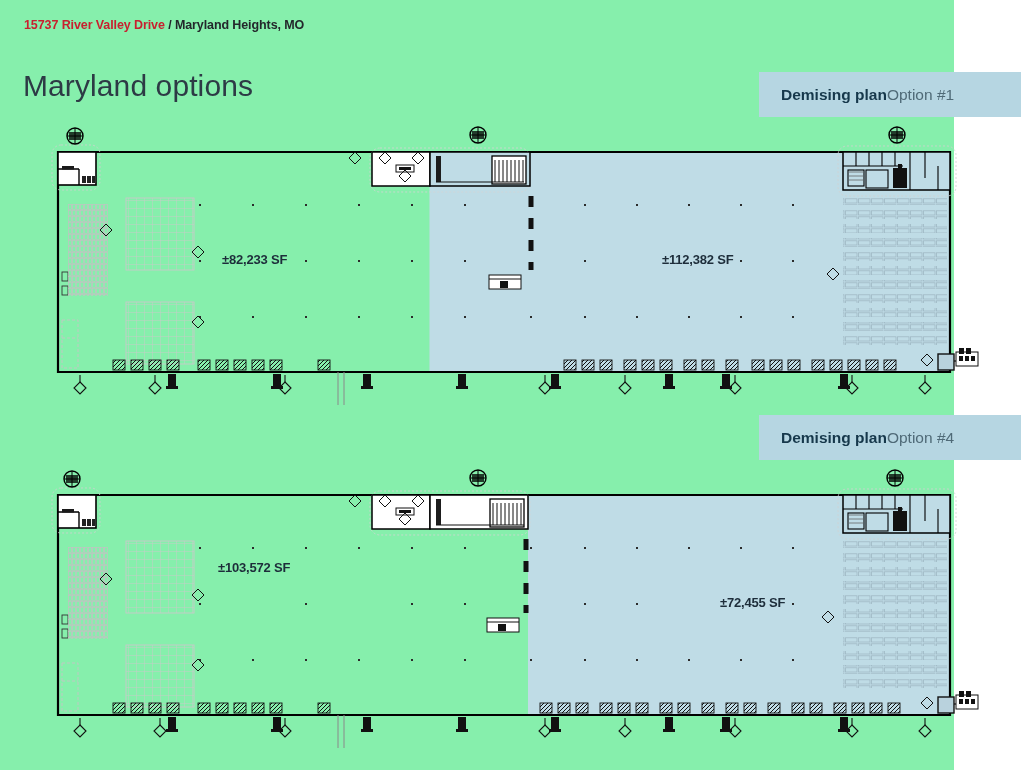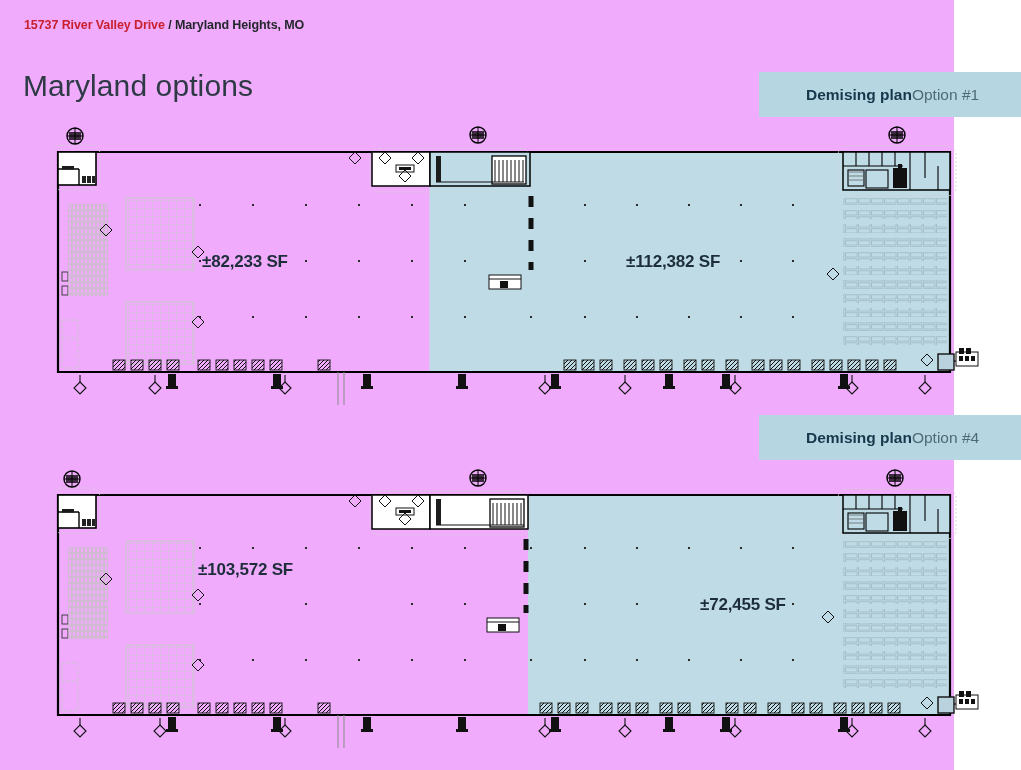--- a/index.html
+++ b/index.html
@@ -3,21 +3,21 @@
 <meta charset="utf-8">
 <style>
   * { box-sizing: border-box; }
   html, body {
     margin: 0; padding: 0;
     width: 1021px; height: 770px;
     background: #ffffff;
     font-family: "Liberation Sans", sans-serif;
     overflow: hidden;
   }
-  .page { position: relative; width: 954px; height: 770px; background: #f0abfc; }
+  .page { position: relative; width: 954px; height: 770px; background: #86efac; }
 
   
   .breadcrumb {
     position: absolute; left: 24px; top: 18px;
     font-size: 12.5px; font-weight: bold; letter-spacing: -0.1px;
     white-space: nowrap;
   }
   .bc-addr { color: #c8202f; }
   .bc-sep  { color: #23272b; font-weight: bold; }
   .bc-city { color: #23272b; }
@@ -26,43 +26,43 @@
     position: absolute; left: 23px; top: 69px;
     font-size: 30px; font-weight: 300; color: #2d3a45;
     letter-spacing: 0.1px;
   }
 
   
   .badge {
     position: absolute; height: 45px; width: 262px;
     background: #b6d6e2;
     display: flex; align-items: center;
-    padding-left: 47px;
+    padding-left: 22px;
     white-space: nowrap;
   }
   .badge-1 { left: 759px; top: 72px; }
   .badge-2 { left: 759px; top: 415px; }
   .badge .b-strong { font-size: 15.5px; font-weight: bold; color: #16384b; }
   .badge .b-light  { font-size: 15.5px; font-weight: 400; color: #4f6a77; }
 
   
   .plan { position: absolute; left: 0; }
   .plan-1 { top: 120px; width: 1021px; height: 285px; }
   .plan-2 { top: 463px; width: 1021px; height: 285px; }
 
   .plan svg { display: block; }
 
   
   .sf-label {
     position: absolute;
-    font-size: 17px; font-weight: bold; color: #1d2d3a;
-    letter-spacing: -0.2px; white-space: nowrap;
+    font-size: 13px; font-weight: bold; color: #1d2d3a;
+    letter-spacing: -0.2px; white-space: nowrap; margin-left: 20px;
   }
   .sf-p1-left  { left: 202px; top: 252px; }
-  .sf-p1-right { left: 626px; top: 252px; }
+  .sf-p1-right { left: 642px; top: 252px; }
   .sf-p2-left  { left: 198px; top: 560px; }
   .sf-p2-right { left: 700px; top: 595px; }
 </style>
 </head>
 <body>
 
 <div class="page">
 
   <div class="breadcrumb">
     <span class="bc-addr">15737 River Valley Drive</span>

